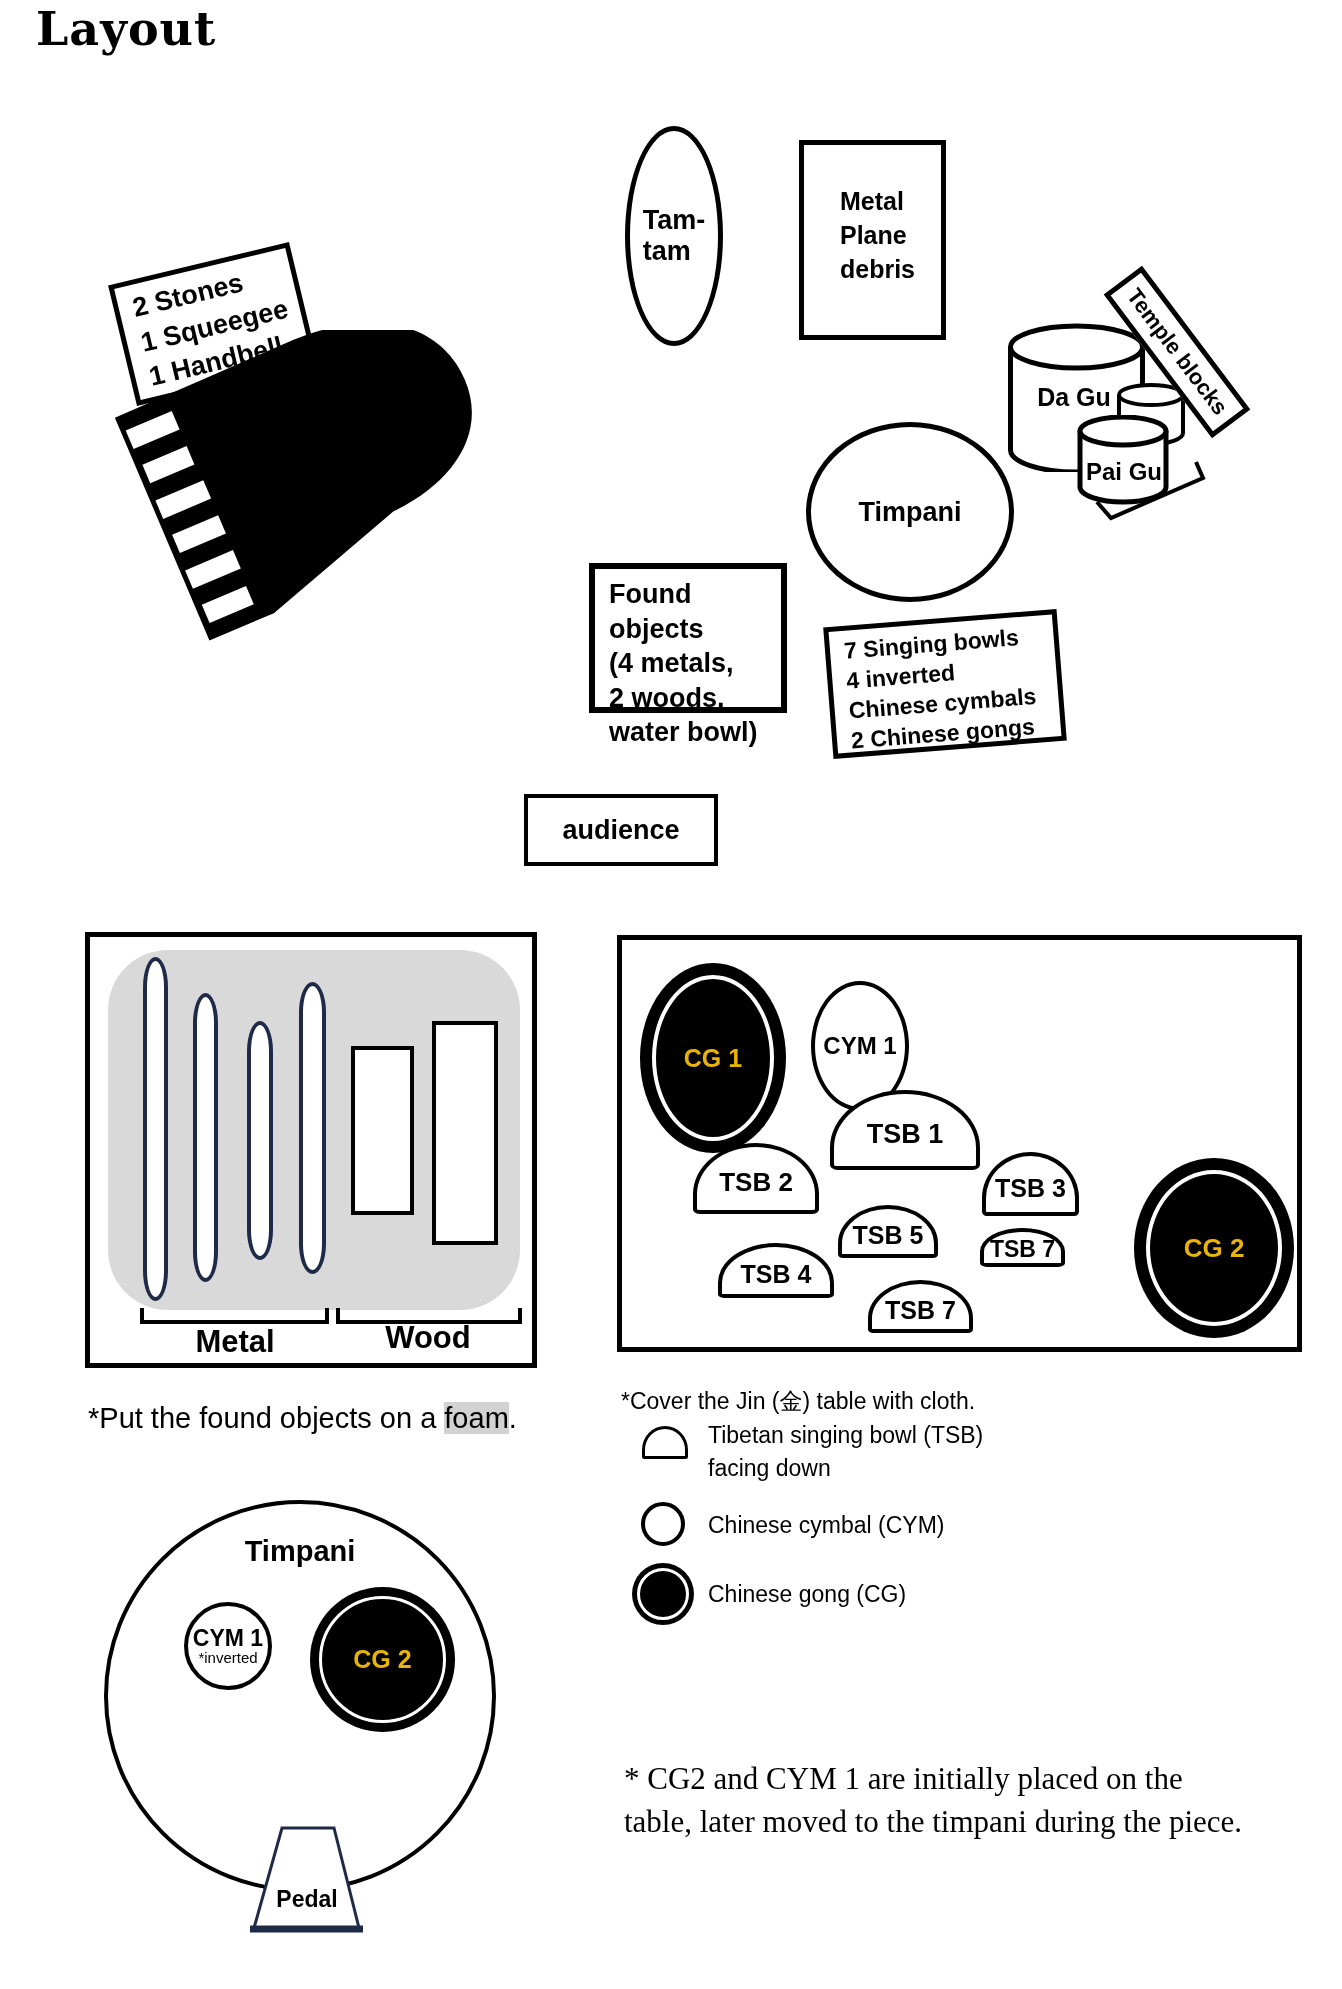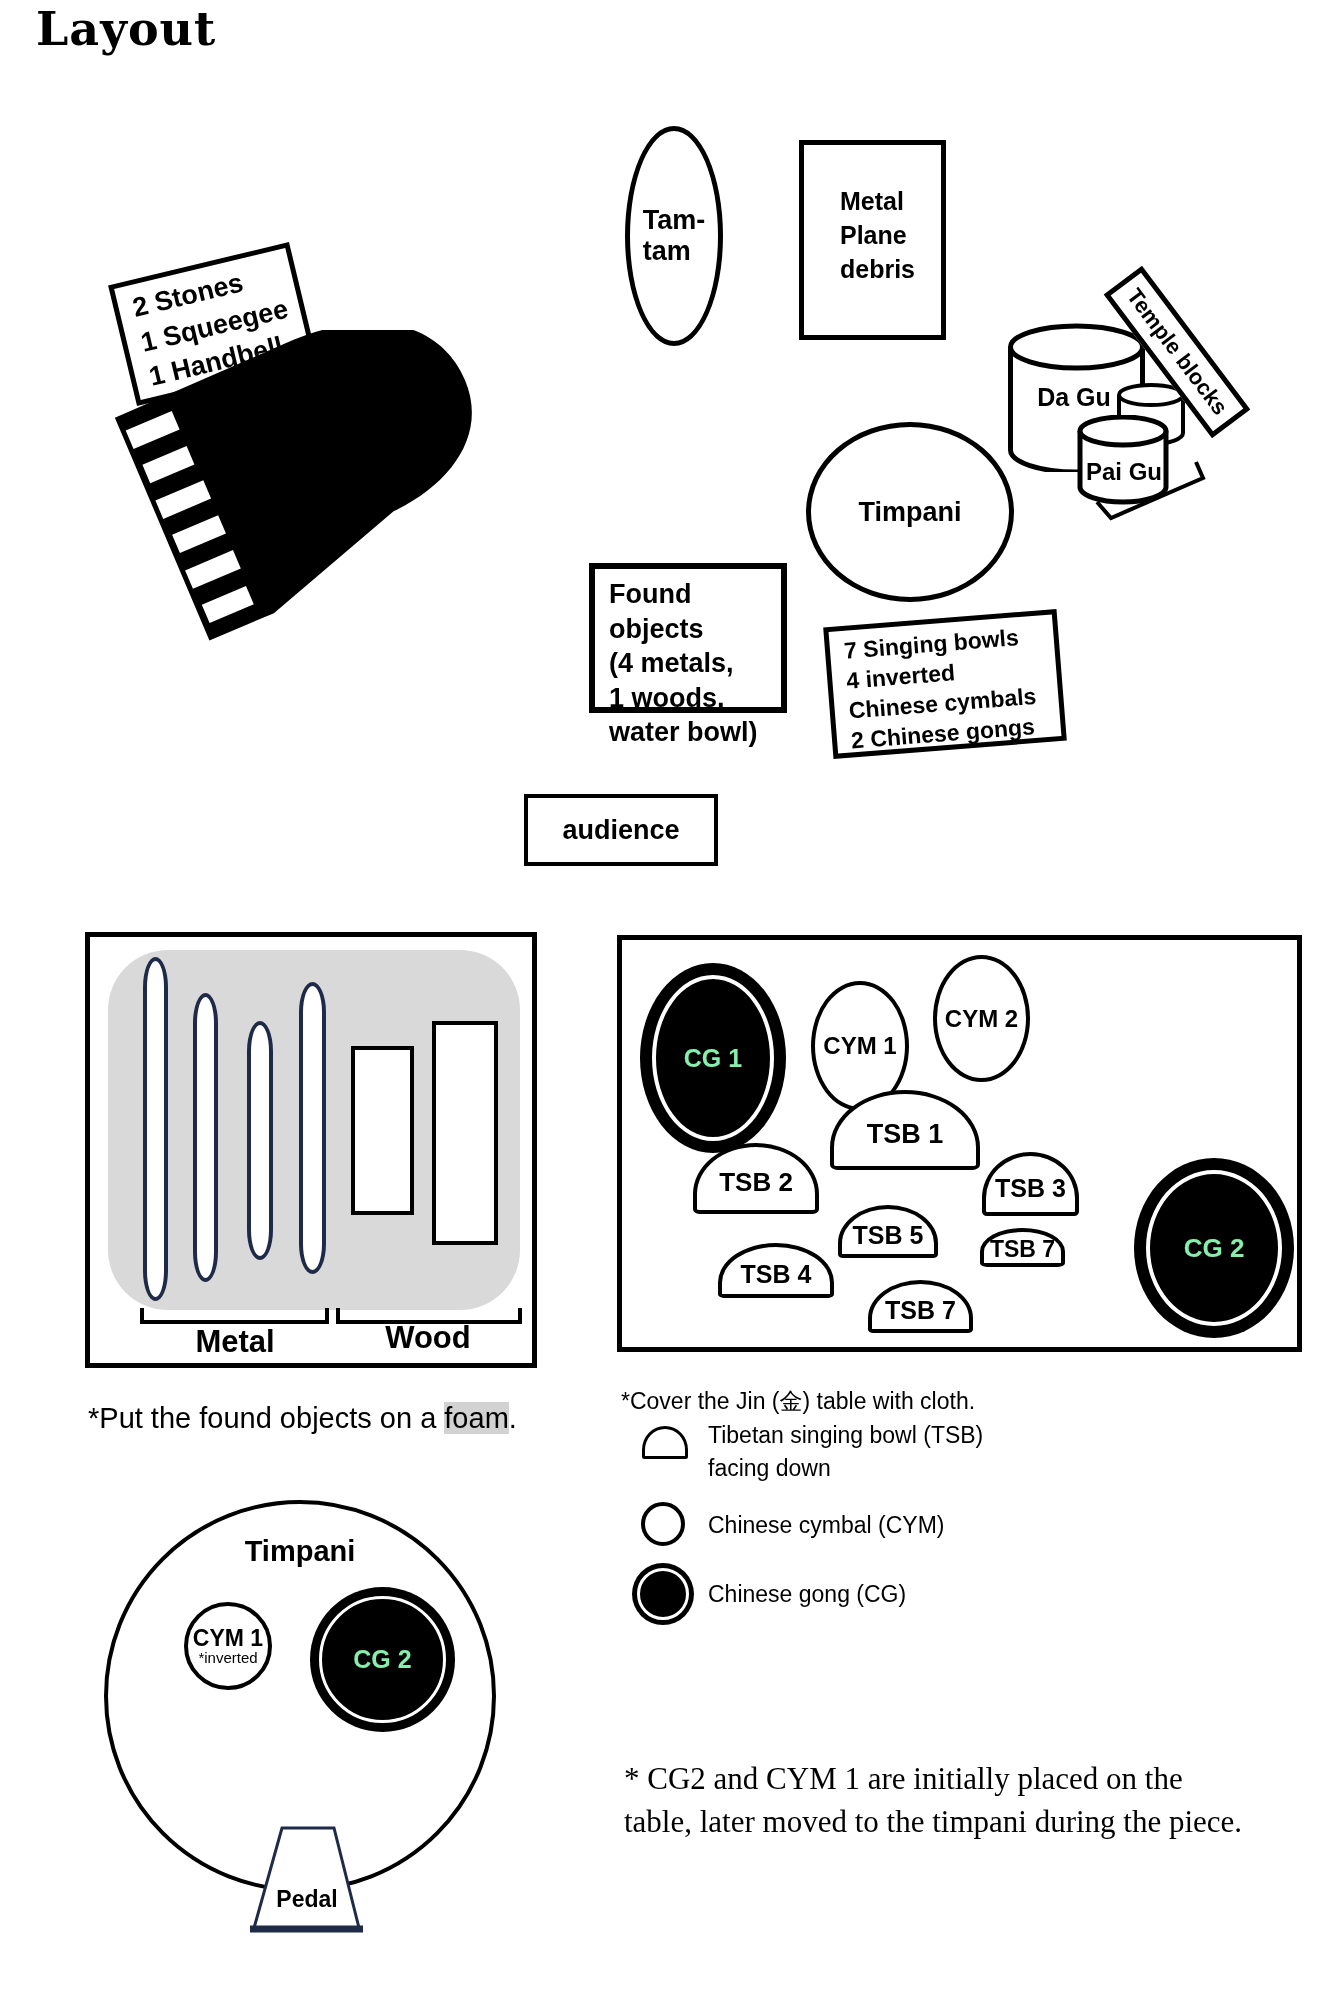--- a/index.html
+++ b/index.html
@@ -8,21 +8,21 @@
   .abs{position:absolute;}
   .b{font-weight:bold;}
   .ln{display:block;}
   .center{display:flex;align-items:center;justify-content:center;text-align:center;}
   .title{font-family:"DejaVu Serif",serif;font-weight:800;font-size:46px;letter-spacing:1px;}
   .box{border:5px solid #000;background:#fff;box-sizing:border-box;}
   .ellipse{border:5px solid #000;border-radius:50%;background:#fff;box-sizing:border-box;}
   .dome{background:#fff;border:4px solid #000;box-sizing:border-box;
         border-radius:50% 50% 5% 5% / 72% 72% 7% 7%;
         display:flex;align-items:center;justify-content:center;padding-top:8px;}
-  .gong{background:#000;border-radius:50%;display:flex;align-items:center;justify-content:center;color:#86efac;}
+  .gong{background:#000;border-radius:50%;display:flex;align-items:center;justify-content:center;color:#eab308;}
   .gongring{position:absolute;border:4px solid #fff;border-radius:50%;}
   .cym{background:#fff;border:4px solid #000;border-radius:50%;box-sizing:border-box;
        display:flex;align-items:center;justify-content:center;}
   .bar{background:#fff;border:4px solid #1f2a48;box-sizing:border-box;border-radius:50%/30px;}
   .wood{background:#fff;border:4px solid #000;box-sizing:border-box;}
   .notetext{font-size:28px;}
   .hl{background:#d2d2d2;}
   .serifnote{font-family:"Liberation Serif",serif;font-size:31px;line-height:1.38;}
 </style>
 </head>
@@ -88,21 +88,21 @@
     <path d="M9,50 L23,66 L115,26 L108,10" fill="none" stroke="#000" stroke-width="4"></path>
   </svg>
 
   <div class="abs ellipse center b" style="left:806px;top:422px;width:208px;height:180px;font-size:27px;">
     <span>Timpani</span>
   </div>
 
   <div class="abs box" style="left:589px;top:563px;width:198px;height:150px;border-width:6px;padding:8px 0 0 14px;font-weight:bold;font-size:27px;line-height:1.28;">
     <span class="ln">Found objects</span>
     <span class="ln">(4 metals,</span>
-    <span class="ln">1 woods,</span>
+    <span class="ln">2 woods,</span>
     <span class="ln">water bowl)</span>
   </div>
 
   <div class="abs box" style="left:828px;top:618px;width:234px;height:132px;transform:rotate(-4.5deg);padding:6px 0 0 14px;font-weight:bold;font-size:23px;line-height:1.3;">
     <span class="ln">7 Singing bowls</span>
     <span class="ln">4 inverted</span>
     <span class="ln">Chinese cymbals</span>
     <span class="ln">2 Chinese gongs</span>
   </div>
 
@@ -130,23 +130,20 @@
   <div class="abs box" style="left:617px;top:935px;width:685px;height:417px;"></div>
 
   <div class="abs gong" style="left:640px;top:963px;width:146px;height:190px;">
     <div class="gongring" style="inset:12px;"></div>
     <span class="b" style="font-size:25px;">CG 1</span>
   </div>
 
   <div class="abs cym b" style="left:811px;top:981px;width:98px;height:130px;font-size:24px;">
     <span>CYM 1</span>
     </div>
-  <div class="abs cym b" style="left:933px;top:955px;width:97px;height:127px;font-size:24px;">
-    <span>CYM 2</span>
-    </div>
 
   <div class="abs dome b" style="left:830px;top:1090px;width:150px;height:80px;font-size:27px;">
     <span>TSB 1</span>
     </div>
   <div class="abs dome b" style="left:693px;top:1143px;width:126px;height:71px;font-size:26px;">
     <span>TSB 2</span>
     </div>
   <div class="abs dome b" style="left:982px;top:1152px;width:97px;height:64px;font-size:25px;">
     <span>TSB 3</span>
     </div>

